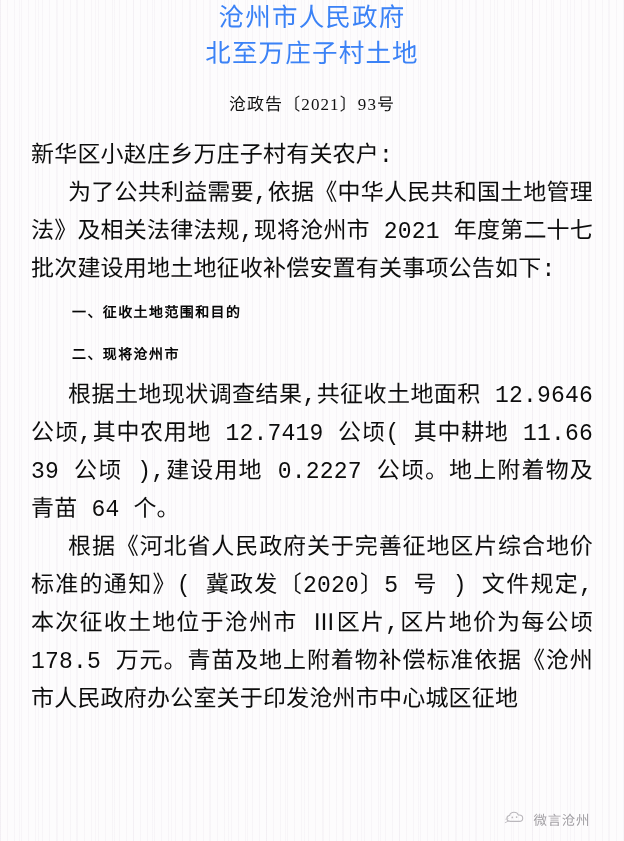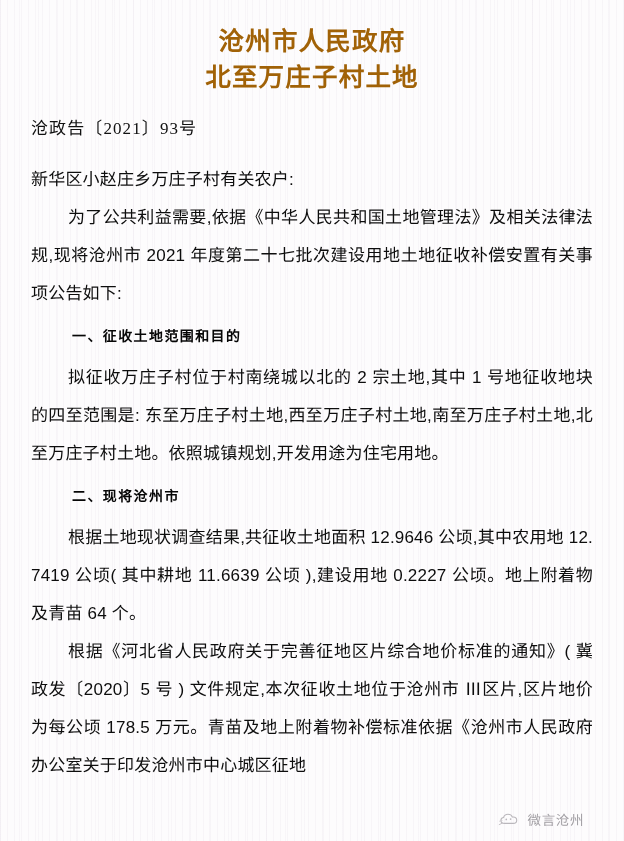--- a/index.html
+++ b/index.html
@@ -62,51 +62,51 @@
     z-index: 2;
     padding: 0 31px;
     box-sizing: border-box;
     width: 624px;
   }
 
   
   .doc-title {
     text-align: center;
     font-family: "Liberation Serif", "DejaVu Serif", serif;
-    font-weight: 700;
+    font-weight: 400;
     font-size: 25.5px;
     line-height: 36px;
     letter-spacing: 1.2px;
-    color: #a16207;
+    color: #3b82f6;
     margin: 0;
-    padding-top: 24px;
   }
 
   .doc-title .line2 {
     display: block;
   }
 
   .doc-number {
+    text-align: center;
     font-family: "Liberation Serif", "DejaVu Serif", serif;
     font-size: 17px;
     letter-spacing: 1.1px;
     color: #111111;
     margin: 0;
     padding-top: 18px;
   }
 
   
   .body-block {
     padding-top: 22px;
   }
 
   p.para {
     margin: 0;
-    font-family: Liberation Sans, sans-serif;
-    font-size: 17px;
+    font-family: Liberation Mono, monospace;
+    font-size: 23px;
     line-height: 38px;
     color: #0d0d0d;
     text-align: justify;
     text-justify: inter-character;
     letter-spacing: 0.2px;
     word-break: break-all;
   }
 
   p.indent {
     text-indent: 37px;
@@ -119,24 +119,24 @@
     font-size: 14px;
     line-height: 38px;
     color: #060606;
     text-indent: 37px;
     letter-spacing: 1.4px;
   }
 
   
   .watermark {
     position: absolute;
-    right: 40px;
+    right: 34px;
     bottom: 12px;
     display: flex;
-    align-items: flex-end;
+    align-items: flex-start;
     gap: 7px;
     z-index: 3;
     opacity: 0.92;
   }
 
   .watermark-logo {
     width: 24px;
     height: 18px;
     display: block;
   }
@@ -166,21 +166,20 @@
 
     <p class="doc-number">沧政告〔2021〕93号</p>
 
     <div class="body-block">
 
       <p class="para">新华区小赵庄乡万庄子村有关农户:</p>
 
       <p class="para indent">为了公共利益需要,依据《中华人民共和国土地管理法》及相关法律法规,现将沧州市 2021 年度第二十七批次建设用地土地征收补偿安置有关事项公告如下:</p>
 
       <h2 class="section-heading">一、征收土地范围和目的</h2>
-      <p class="para indent">拟征收万庄子村位于村南绕城以北的 2 宗土地,其中 1 号地征收地块的四至范围是: 东至万庄子村土地,西至万庄子村土地,南至万庄子村土地,北至万庄子村土地。依照城镇规划,开发用途为住宅用地。</p>
 
       <h2 class="section-heading">二、现将沧州市</h2>
       <p class="para indent">根据土地现状调查结果,共征收土地面积 12.9646 公顷,其中农用地 12.7419 公顷( 其中耕地 11.6639 公顷 ),建设用地 0.2227 公顷。地上附着物及青苗 64 个。</p>
 
       <p class="para indent">根据《河北省人民政府关于完善征地区片综合地价标准的通知》( 冀政发〔2020〕5 号 ) 文件规定,本次征收土地位于沧州市 Ⅲ区片,区片地价为每公顷 178.5 万元。青苗及地上附着物补偿标准依据《沧州市人民政府办公室关于印发沧州市中心城区征地</p>
 
     </div>
   </div>
 
   <div class="watermark">

